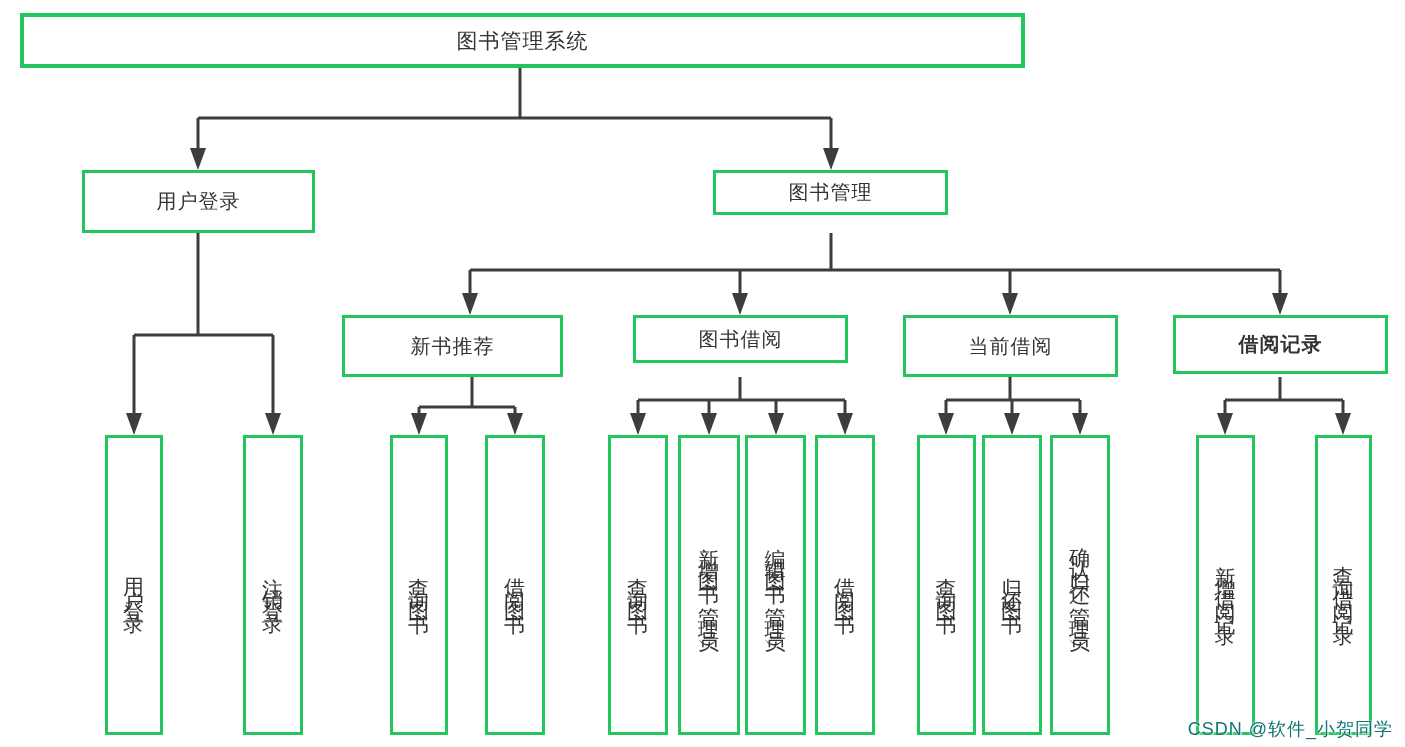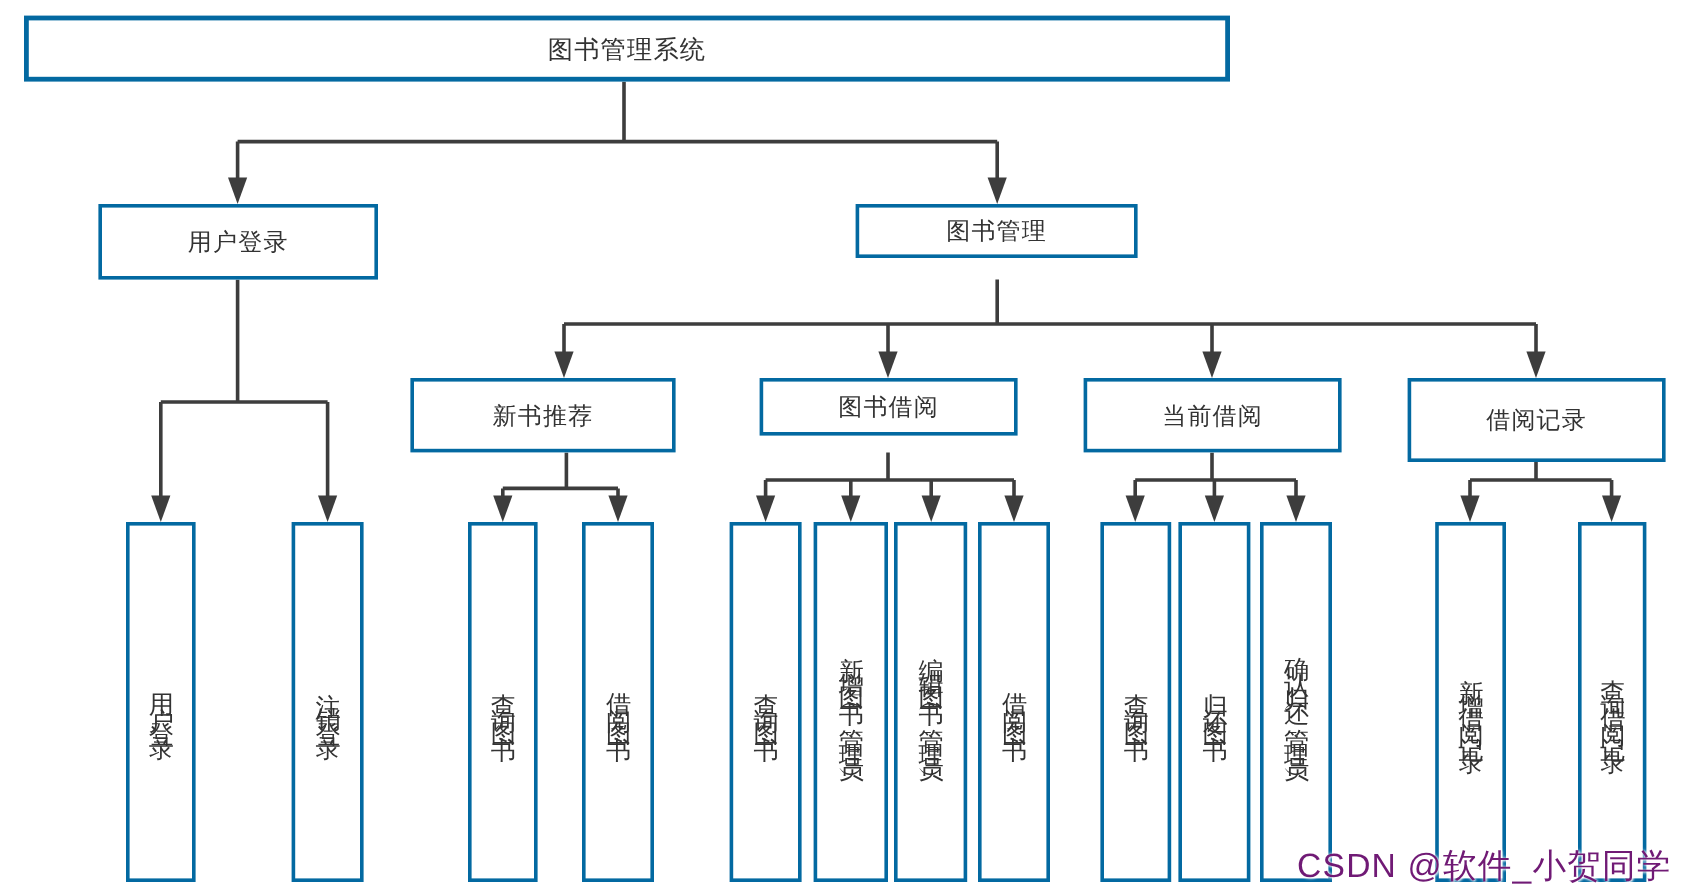--- a/index.html
+++ b/index.html
@@ -12,21 +12,21 @@
     overflow: hidden;
   }
   .wires {
     position: absolute;
     left: 0; top: 0;
     width: 1405px; height: 747px;
   }
   .node {
     position: absolute;
     box-sizing: border-box;
-    border: 3px solid #0369a1;
+    border: 3px solid #22c55e;
     background: #ffffff;
     display: flex;
     align-items: center;
     justify-content: center;
     color: #333333;
     font-size: 20px;
     letter-spacing: 1px;
     z-index: 2;
   }
   .node.root { border-width: 4px; font-size: 21px; }
@@ -35,22 +35,22 @@
     text-orientation: mixed;
     font-size: 21px;
     letter-spacing: 12px;
     line-height: 1;
     color: #333333;
   }
   .watermark {
     position: absolute;
     right: 12px;
     bottom: 6px;
-    font-size: 28px;
-    color: #701a75;
+    font-size: 18px;
+    color: #0f766e;
     text-shadow: 0 0 3px #ffffff, 1px 1px 2px #ffffff;
     z-index: 3;
     letter-spacing: 1px;
     white-space: nowrap;
   }
 </style>
 </head>
 <body>
 
 <div class="canvas">
@@ -101,21 +101,21 @@
 
   <div class="node" style="left:342px; top:315px; width:221px; height:62px;">
     <span>新书推荐</span>
   </div>
   <div class="node" style="left:633px; top:315px; width:215px; height:48px;">
     <span>图书借阅</span>
   </div>
   <div class="node" style="left:903px; top:315px; width:215px; height:62px;justify-content:center;">
     <span>当前借阅</span>
   </div>
-  <div class="node" style="left:1173px; top:315px; width:215px; height:70px;">
+  <div class="node" style="left:1173px; top:315px; width:215px; height:59px;font-weight:bold;">
     <span>借阅记录</span>
   </div>
 
   <div class="node vnode" style="left:105px; top:435px; width:58px; height:300px;">
     <span>用户登录</span>
   </div>
   <div class="node vnode" style="left:243px; top:435px; width:60px; height:300px;">
     <span>注销登录</span>
   </div>
 

